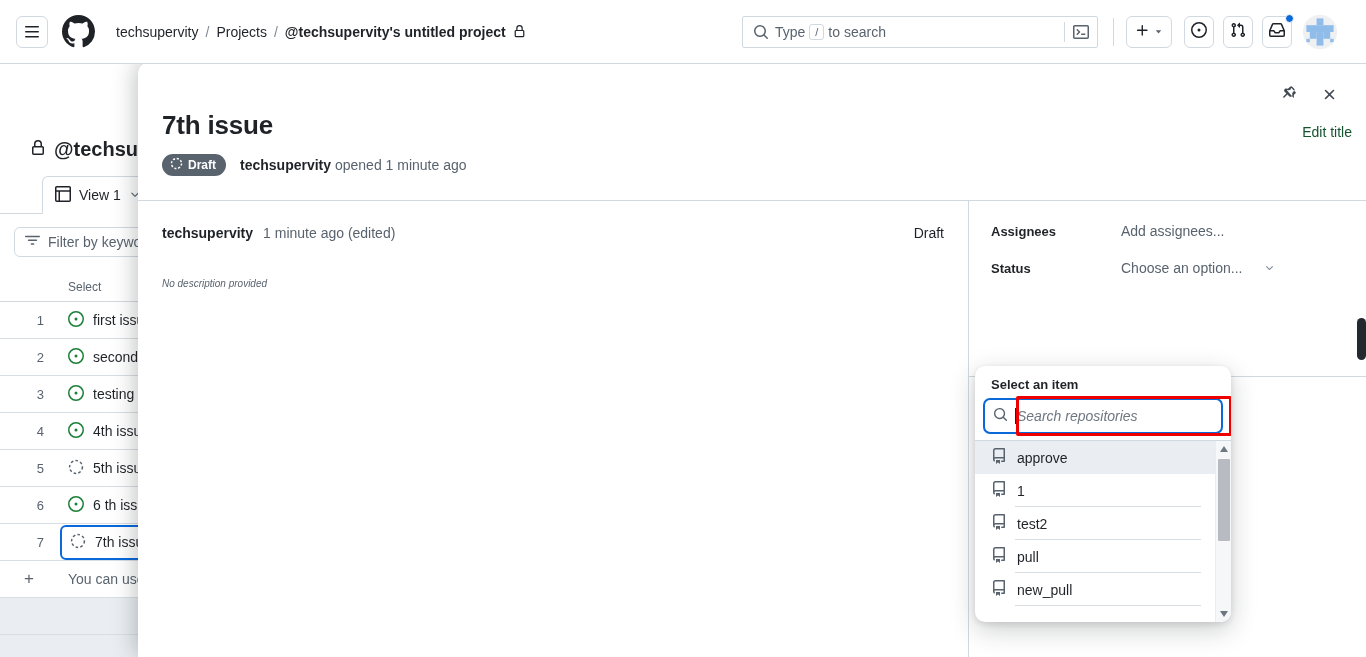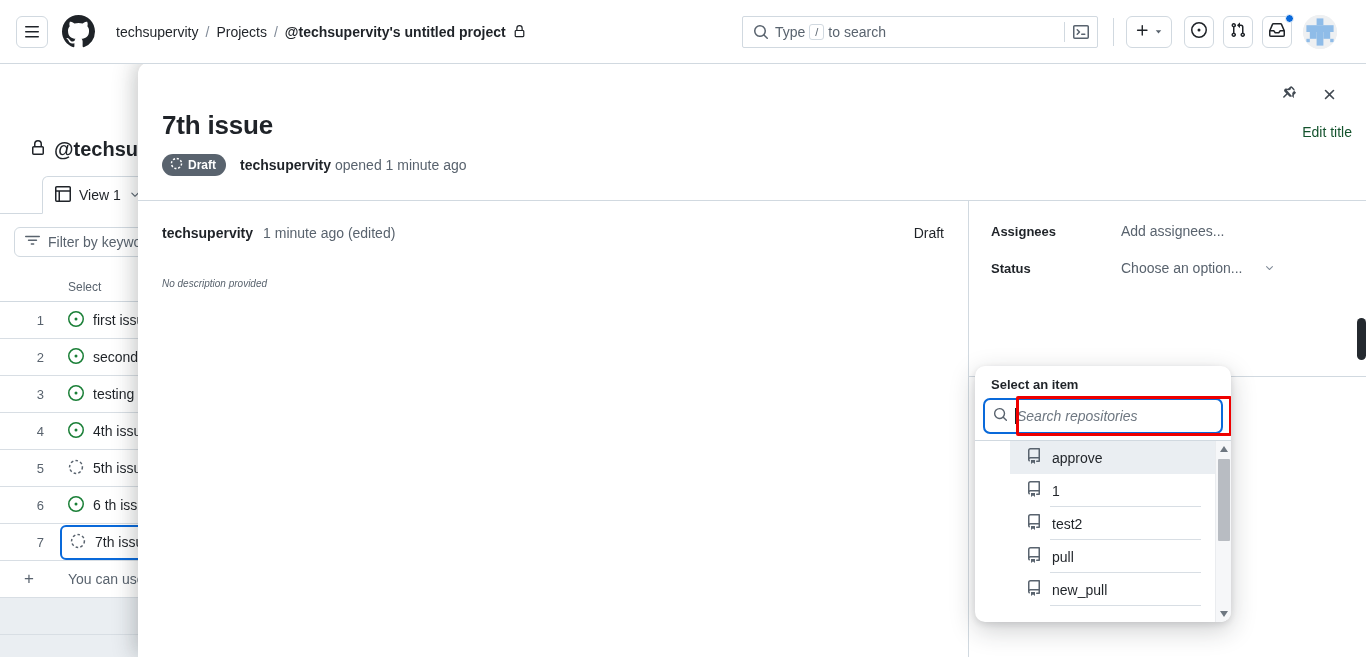--- a/index.html
+++ b/index.html
@@ -219,21 +219,21 @@
     display: inline-block; width: 1px; height: 16px;
     background: #1f2328; margin-right: 1px;
   }
   .red-annotation {
     position: absolute; left: 32px; top: -3px;
     width: 216px; height: 40px;
     border: 3px solid #ee0000; border-radius: 2px;
     pointer-events: none;
   }
   .dd-sep { position: absolute; left: 0; top: 74px; width: 256px; height: 1px; background: #d1d9e0; }
-  .dd-list { position: absolute; left: 0; top: 75px; width: 240px; height: 181px; overflow: hidden; padding-left: 35px; }
+  .dd-list { position: absolute; left: 0; top: 75px; width: 240px; height: 181px; overflow: hidden; }
   .dd-item {
     height: 33px; display: flex; align-items: center; gap: 10px;
     padding-left: 16px; font-size: 14px; color: #1f2328; cursor: pointer;
     position: relative;
   }
   .dd-item.active { background: #eaeef2; }
   .dd-item .sep-line {
     position: absolute; left: 40px; right: 14px; bottom: 0; height: 1px; background: #d8dee4;
   }
   .dd-scroll {

